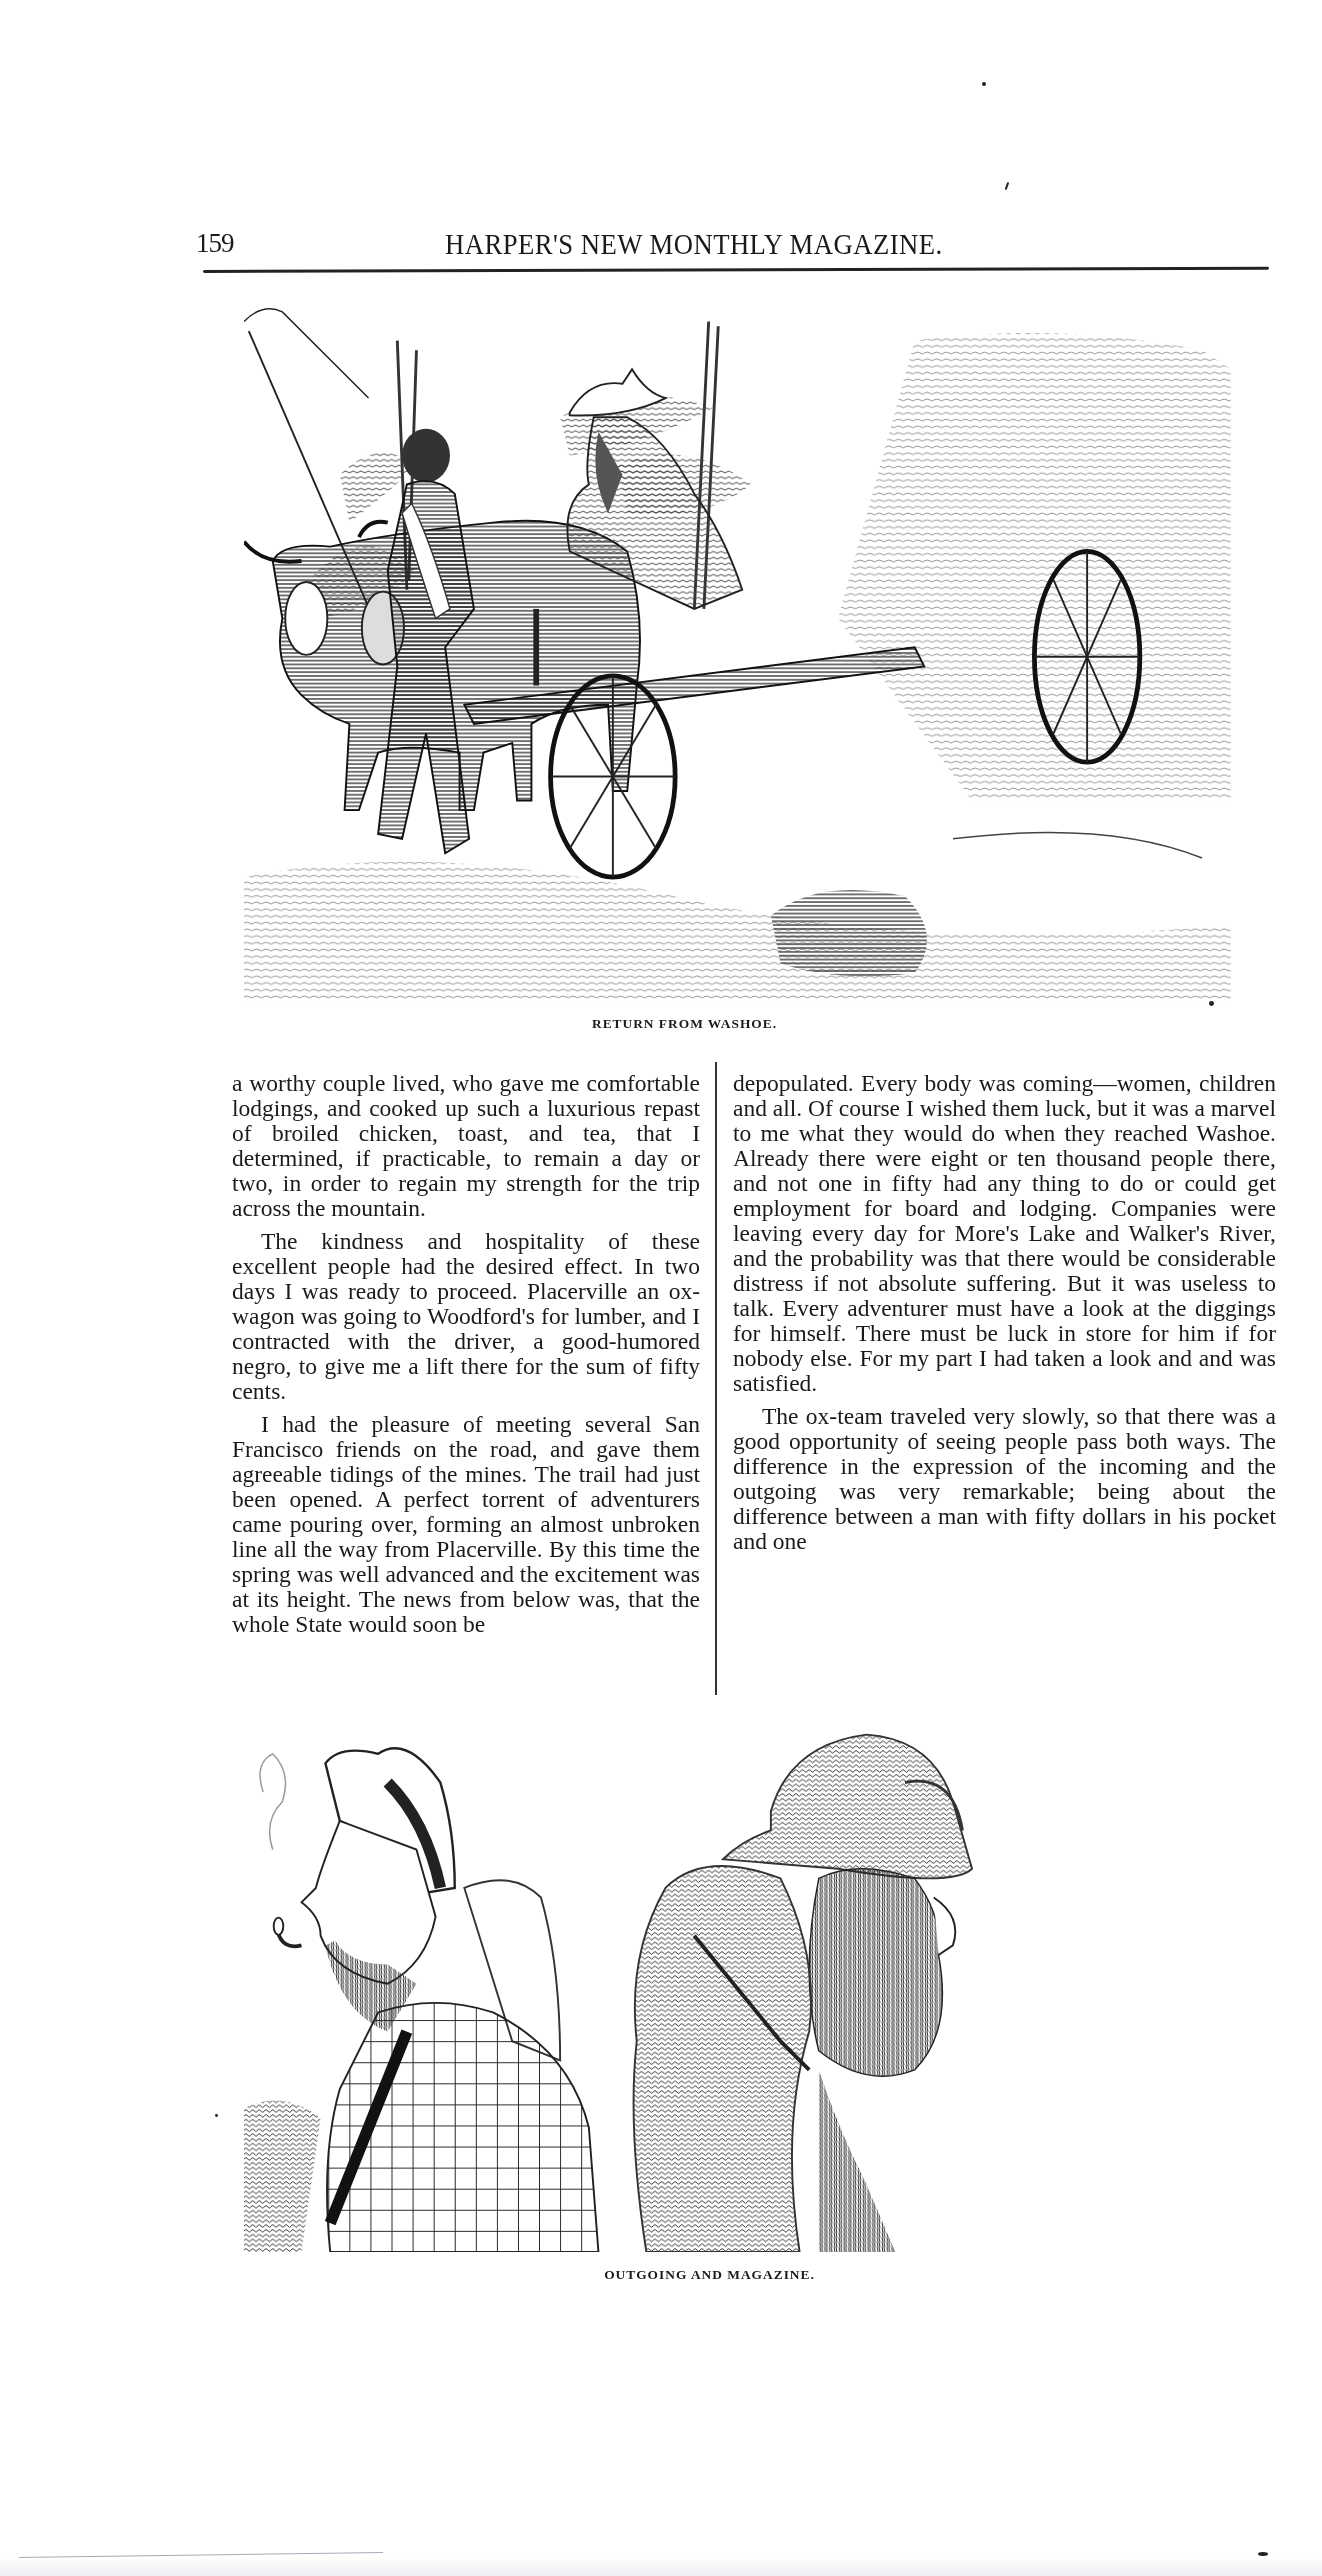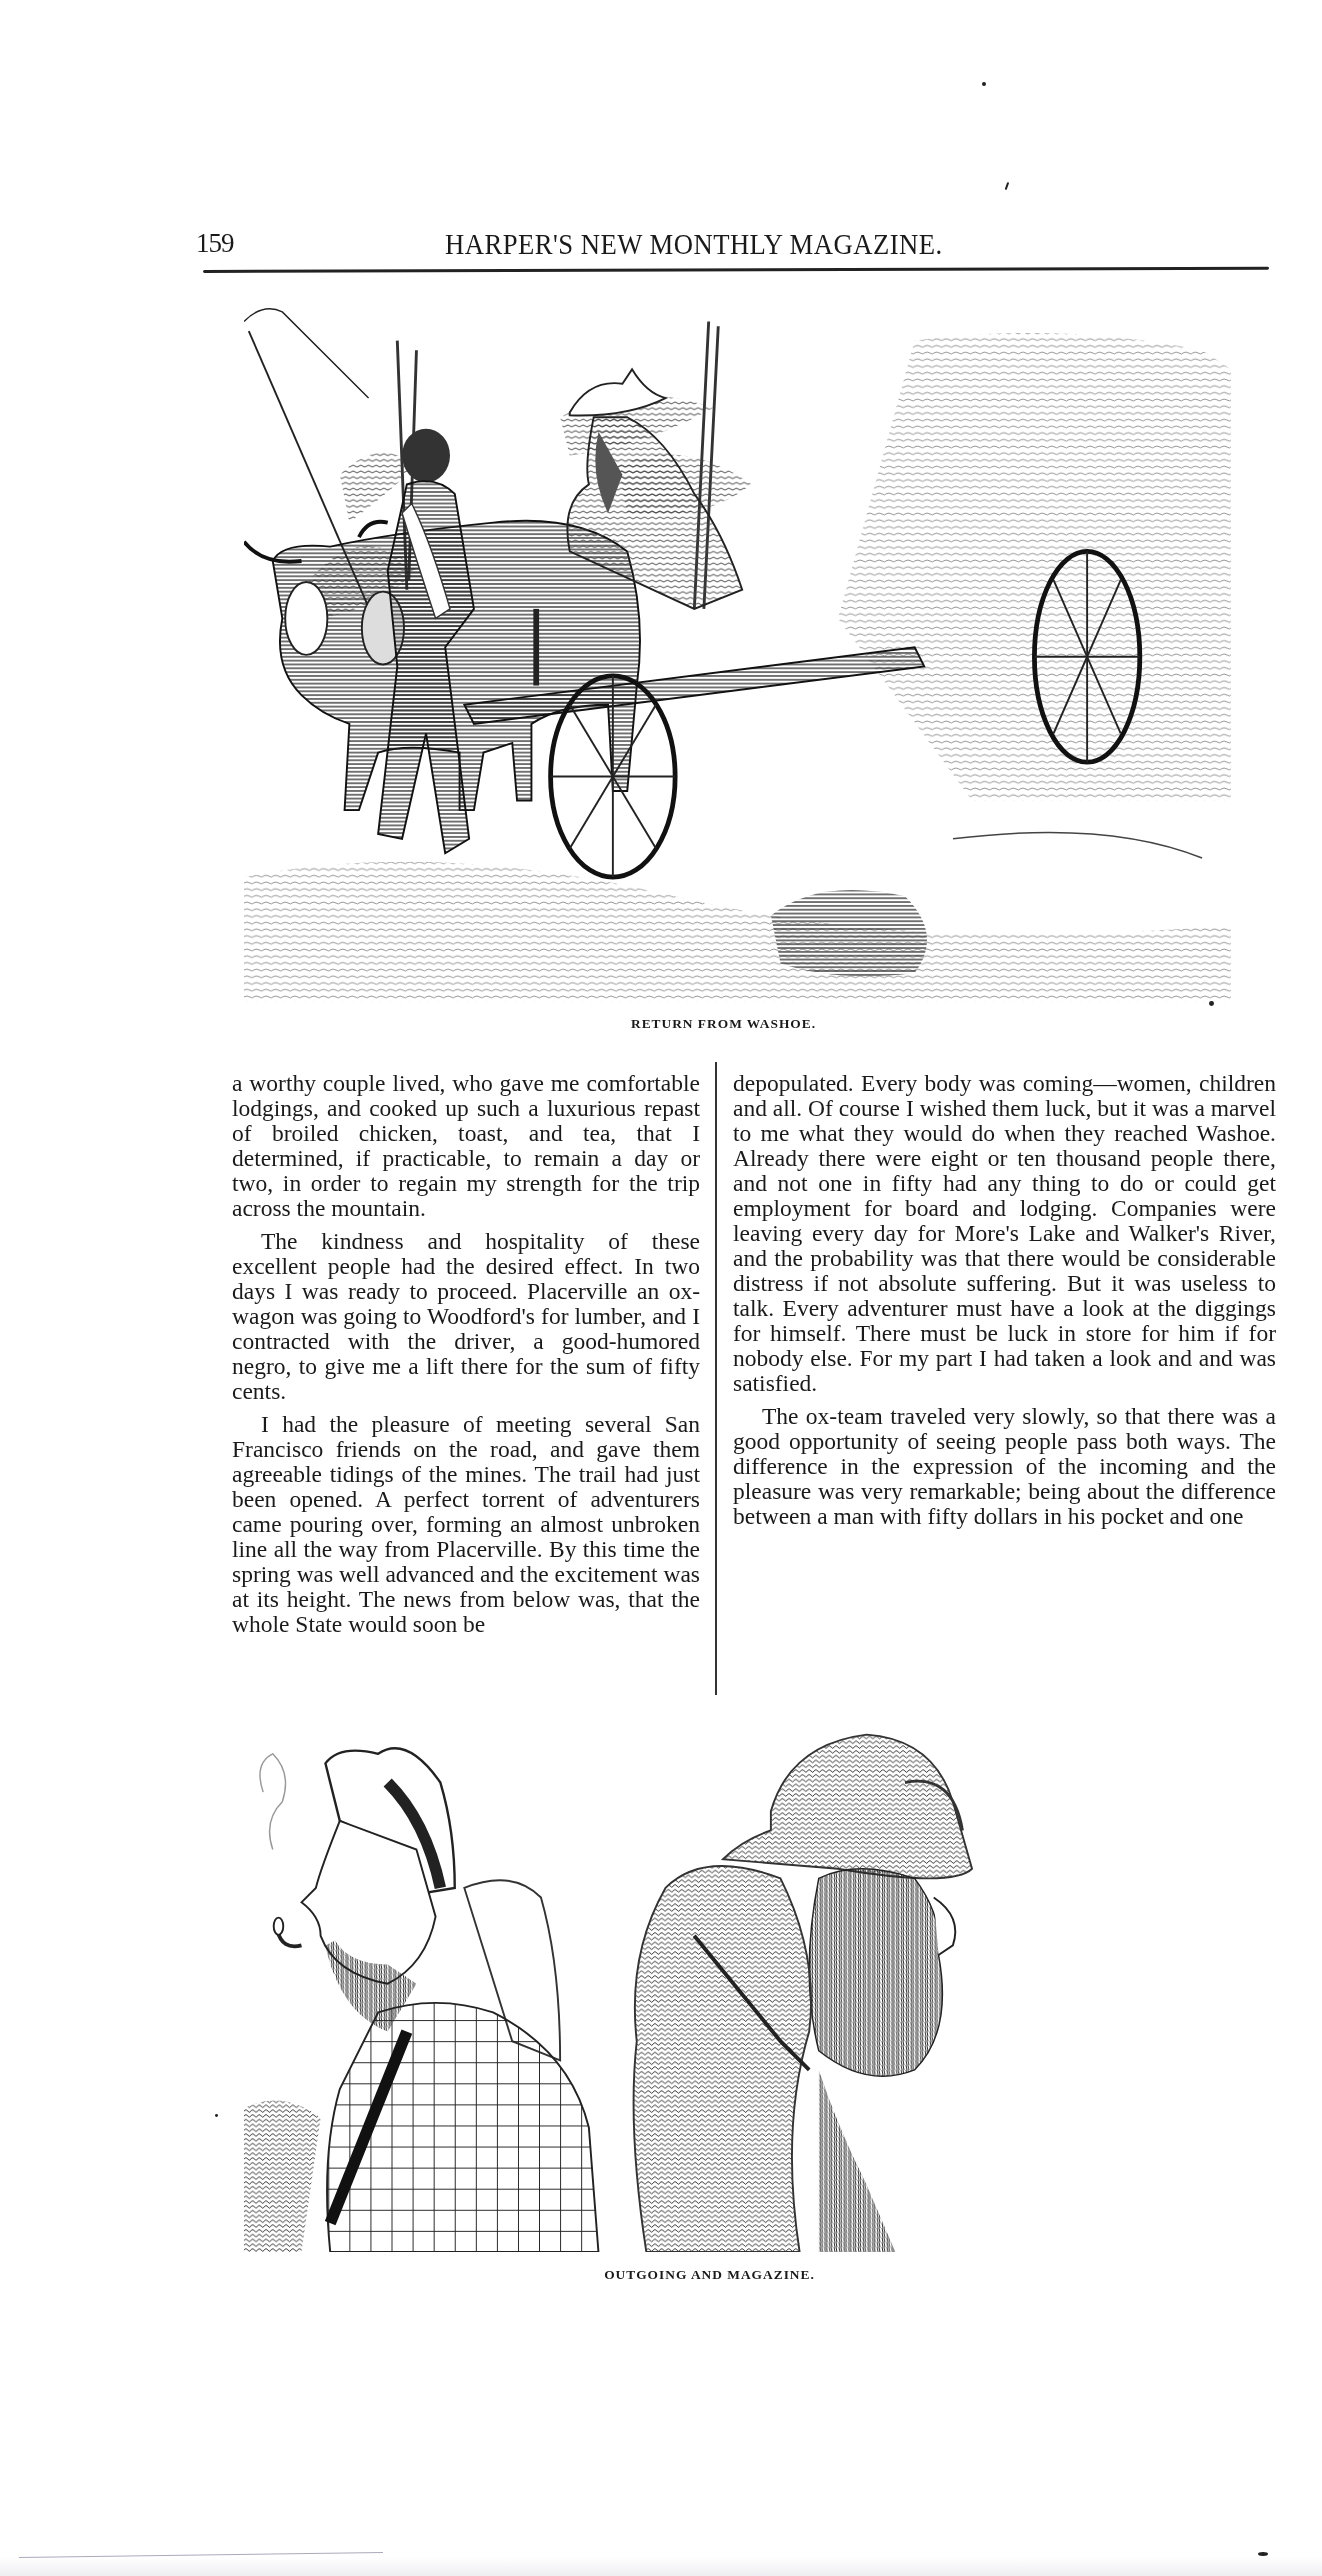--- a/index.html
+++ b/index.html
@@ -99,31 +99,31 @@
 
       <path d="M340 115 Q360 80 395 85 L405 70 Q420 95 440 100 Q400 120 340 118 Z" fill="#fff" stroke="#222" stroke-width="2"></path>
       <path d="M365 120 Q355 170 360 190 Q330 210 340 260 L470 320 L520 300 Q500 240 470 200 Q440 140 400 120 Z" fill="url(#hatch)" stroke="#222" stroke-width="2"></path>
       <path d="M370 135 Q360 180 380 220 L395 180 Z" fill="#555"></path>
 
       <path d="M0 600 Q200 560 450 620 Q700 680 1030 650 L1030 730 L0 730 Z" fill="url(#hatchLight)"></path>
       <path d="M550 640 Q600 600 690 620 Q730 660 700 700 Q620 710 560 690 Z" fill="url(#hatchDense)"></path>
       <path d="M740 560 Q900 540 1000 580" stroke="#444" stroke-width="1.5" fill="none"></path>
     </svg>
   </div>
-  <div class="caption" style="left:436px;top:1016px;">RETURN FROM WASHOE.</div>
+  <div class="caption" style="left:397px;top:1016px;">RETURN FROM WASHOE.</div>
 
   <div class="column col-left">
     <p>a worthy couple lived, who gave me comfortable lodgings, and cooked up such a luxurious repast of broiled chicken, toast, and tea, that I determined, if practicable, to remain a day or two, in order to regain my strength for the trip across the mountain.</p>
     <p class="indent">The kindness and hospitality of these excellent people had the desired effect. In two days I was ready to proceed. Placerville an ox-wagon was going to Woodford's for lumber, and I contracted with the driver, a good-humored negro, to give me a lift there for the sum of fifty cents.</p>
     <p class="indent">I had the pleasure of meeting several San Francisco friends on the road, and gave them agreeable tidings of the mines. The trail had just been opened. A perfect torrent of adventurers came pouring over, forming an almost unbroken line all the way from Placerville. By this time the spring was well advanced and the excitement was at its height. The news from below was, that the whole State would soon be</p>
   </div>
   <div class="col-divider"></div>
   <div class="column col-right">
     <p>depopulated. Every body was coming—women, children and all. Of course I wished them luck, but it was a marvel to me what they would do when they reached Washoe. Already there were eight or ten thousand people there, and not one in fifty had any thing to do or could get employment for board and lodging. Companies were leaving every day for More's Lake and Walker's River, and the probability was that there would be considerable distress if not absolute suffering. But it was useless to talk. Every adventurer must have a look at the diggings for himself. There must be luck in store for him if for nobody else. For my part I had taken a look and and was satisfied.</p>
-    <p class="indent">The ox-team traveled very slowly, so that there was a good opportunity of seeing people pass both ways. The difference in the expression of the incoming and the pleasure was very remarkable; being about the difference between a man with fifty dollars in his pocket and one</p>
+    <p class="indent">The ox-team traveled very slowly, so that there was a good opportunity of seeing people pass both ways. The difference in the expression of the incoming and the outgoing was very remarkable; being about the difference between a man with fifty dollars in his pocket and one</p>
   </div>
 
   <div class="figure" style="left:244px;top:1725px;width:1025px;height:527px;">
     <svg width="1025" height="527" viewBox="0 0 1070 550">
       <defs>
         <pattern id="check" width="22" height="22" patternUnits="userSpaceOnUse">
           <path d="M0 0 L22 0 M0 0 L0 22" stroke="#222" stroke-width="2"></path>
         </pattern>
         <pattern id="rag" width="7" height="5" patternUnits="userSpaceOnUse">
           <path d="M0 3 Q2 0 4 3 T7 3" stroke="#333" stroke-width="1" fill="none"></path>

